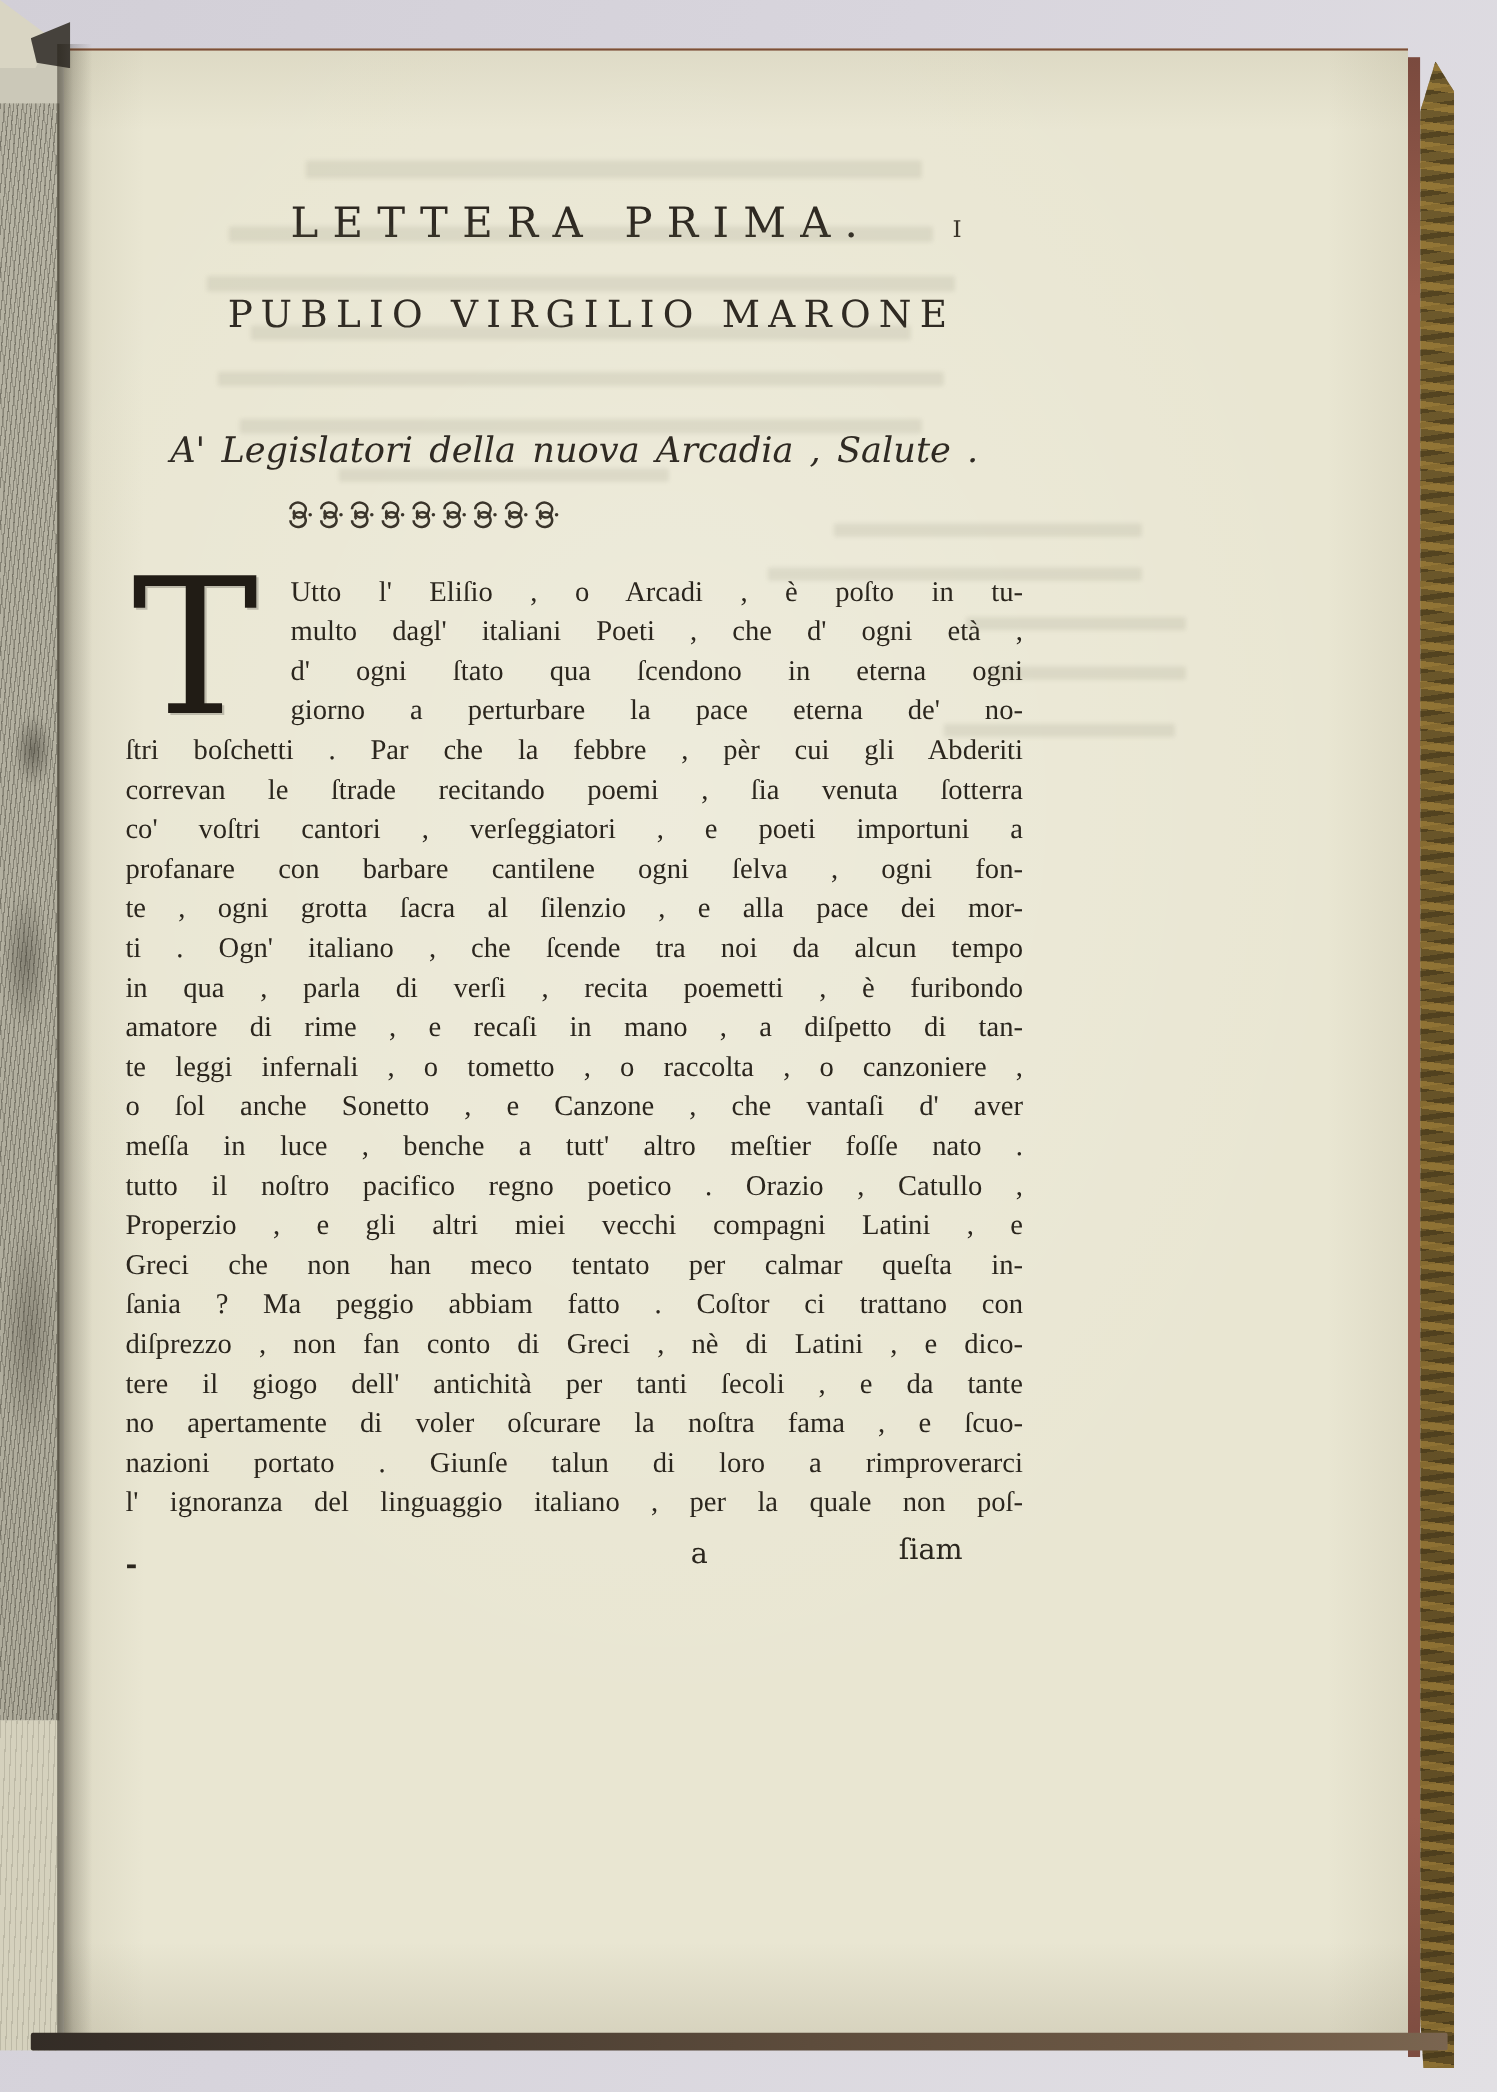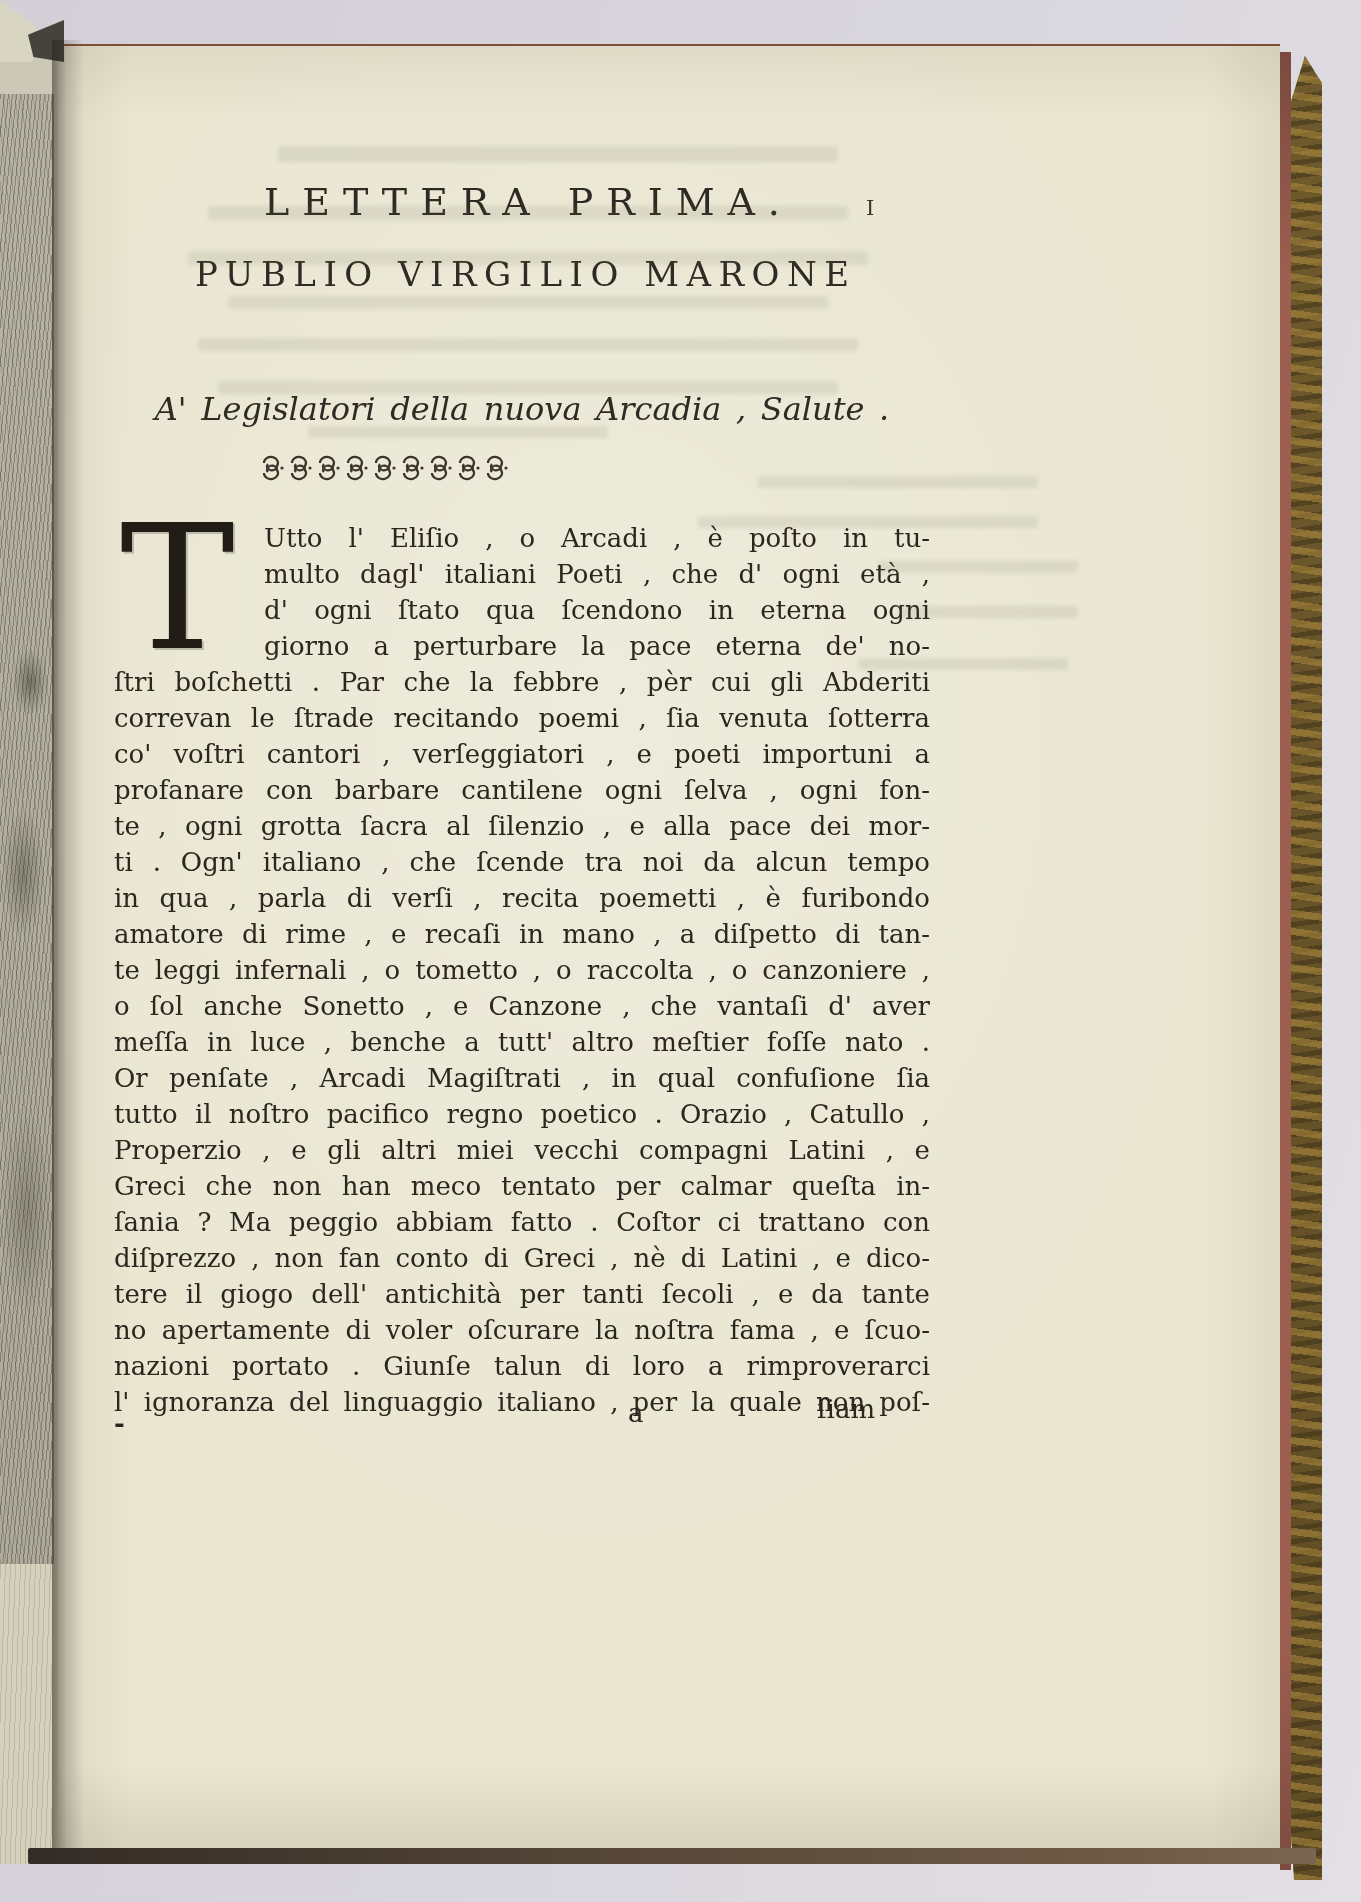--- a/index.html
+++ b/index.html
@@ -49,30 +49,30 @@
     background:linear-gradient(to right,#332c26,#5d4c3c 55%,#6e5a46 85%,#7a6550);}
 
   
   .bleed{position:absolute;background:rgba(110,105,82,0.12);filter:blur(2px);border-radius:2px;z-index:1;}
 
   
   .page-number{position:absolute;left:808px;top:150px;font-size:21px;color:#3a342a;}
   .text-column{position:absolute;left:56px;top:0;width:816px;height:1810px;}
   .title{position:absolute;top:134px;left:0;width:100%;margin:0;text-align:center;white-space:nowrap;
     font-weight:normal;font-size:38px;letter-spacing:0.34em;padding-left:0.34em;box-sizing:border-box;color:#2e2922;}
-  .subtitle{position:absolute;top:208px;left:0;width:100%;margin:0;text-align:center;white-space:nowrap;
+  .subtitle{position:absolute;top:208px;left:0;width:100%;margin:12px;text-align:center;white-space:nowrap;
     font-weight:normal;font-size:34px;letter-spacing:0.22em;padding-left:0.22em;box-sizing:border-box;color:#2f2a23;}
   .dedication{position:absolute;top:344px;left:0;width:100%;text-align:center;white-space:nowrap;
     font-style:italic;font-size:32px;word-spacing:0.14em;color:#2f2a23;}
   .ornament{position:absolute;top:404px;left:146px;}
   .dropcap{position:absolute;left:6px;top:474px;font-size:172px;line-height:0.80;color:#211c15;
     text-shadow:2px 2px 0 rgba(33,28,21,0.22);}
   .body{position:absolute;top:474px;left:0;width:816px;}
   .line{height:36px;line-height:36px;font-size:26px;color:#2b261e;white-space:nowrap;
-    text-align:justify;text-align-last:justify;}
+    text-align:justify;text-align-last:justify;font-family:Liberation Serif, serif;}
   .line.indent{margin-left:150px;width:666px;}
   .sig-row{position:absolute;top:1352px;left:0;width:100%;height:36px;font-size:26px;color:#2b261e;}
   .margin-dash{position:absolute;left:0px;top:10px;font-weight:bold;}
   .signature{position:absolute;left:514px;top:0;}
   .catchword{position:absolute;left:703px;top:-4px;}
 </style>
 </head>
 <body>
 
 <div class="scan">
@@ -136,21 +136,20 @@
         <div class="line">correvan le ſtrade recitando poemi , ſia venuta ſotterra</div>
         <div class="line">co' voſtri cantori , verſeggiatori , e poeti importuni a</div>
         <div class="line">profanare con barbare cantilene ogni ſelva , ogni fon-</div>
         <div class="line">te , ogni grotta ſacra al ſilenzio , e alla pace dei mor-</div>
         <div class="line">ti . Ogn' italiano , che ſcende tra noi da alcun tempo</div>
         <div class="line">in qua , parla di verſi , recita poemetti , è furibondo</div>
         <div class="line">amatore di rime , e recaſi in mano , a diſpetto di tan-</div>
         <div class="line">te leggi infernali , o tometto , o raccolta , o canzoniere ,</div>
         <div class="line">o ſol anche Sonetto , e Canzone , che vantaſi d' aver</div>
         <div class="line">meſſa in luce , benche a tutt' altro meſtier foſſe nato .</div>
-        <div class="line">Or penſate , Arcadi Magiſtrati , in qual confuſione ſia</div>
         <div class="line">tutto il noſtro pacifico regno poetico . Orazio , Catullo ,</div>
         <div class="line">Properzio , e gli altri miei vecchi compagni Latini , e</div>
         <div class="line">Greci che non han meco tentato per calmar queſta in-</div>
         <div class="line">ſania ? Ma peggio abbiam fatto . Coſtor ci trattano con</div>
         <div class="line">diſprezzo , non fan conto di Greci , nè di Latini , e dico-</div>
         <div class="line">tere il giogo dell' antichità per tanti ſecoli , e da tante</div>
         <div class="line">no apertamente di voler oſcurare la noſtra fama , e ſcuo-</div>
         <div class="line">nazioni portato . Giunſe talun di loro a rimproverarci</div>
         <div class="line">l' ignoranza del linguaggio italiano , per la quale non poſ-</div>
       </div>

